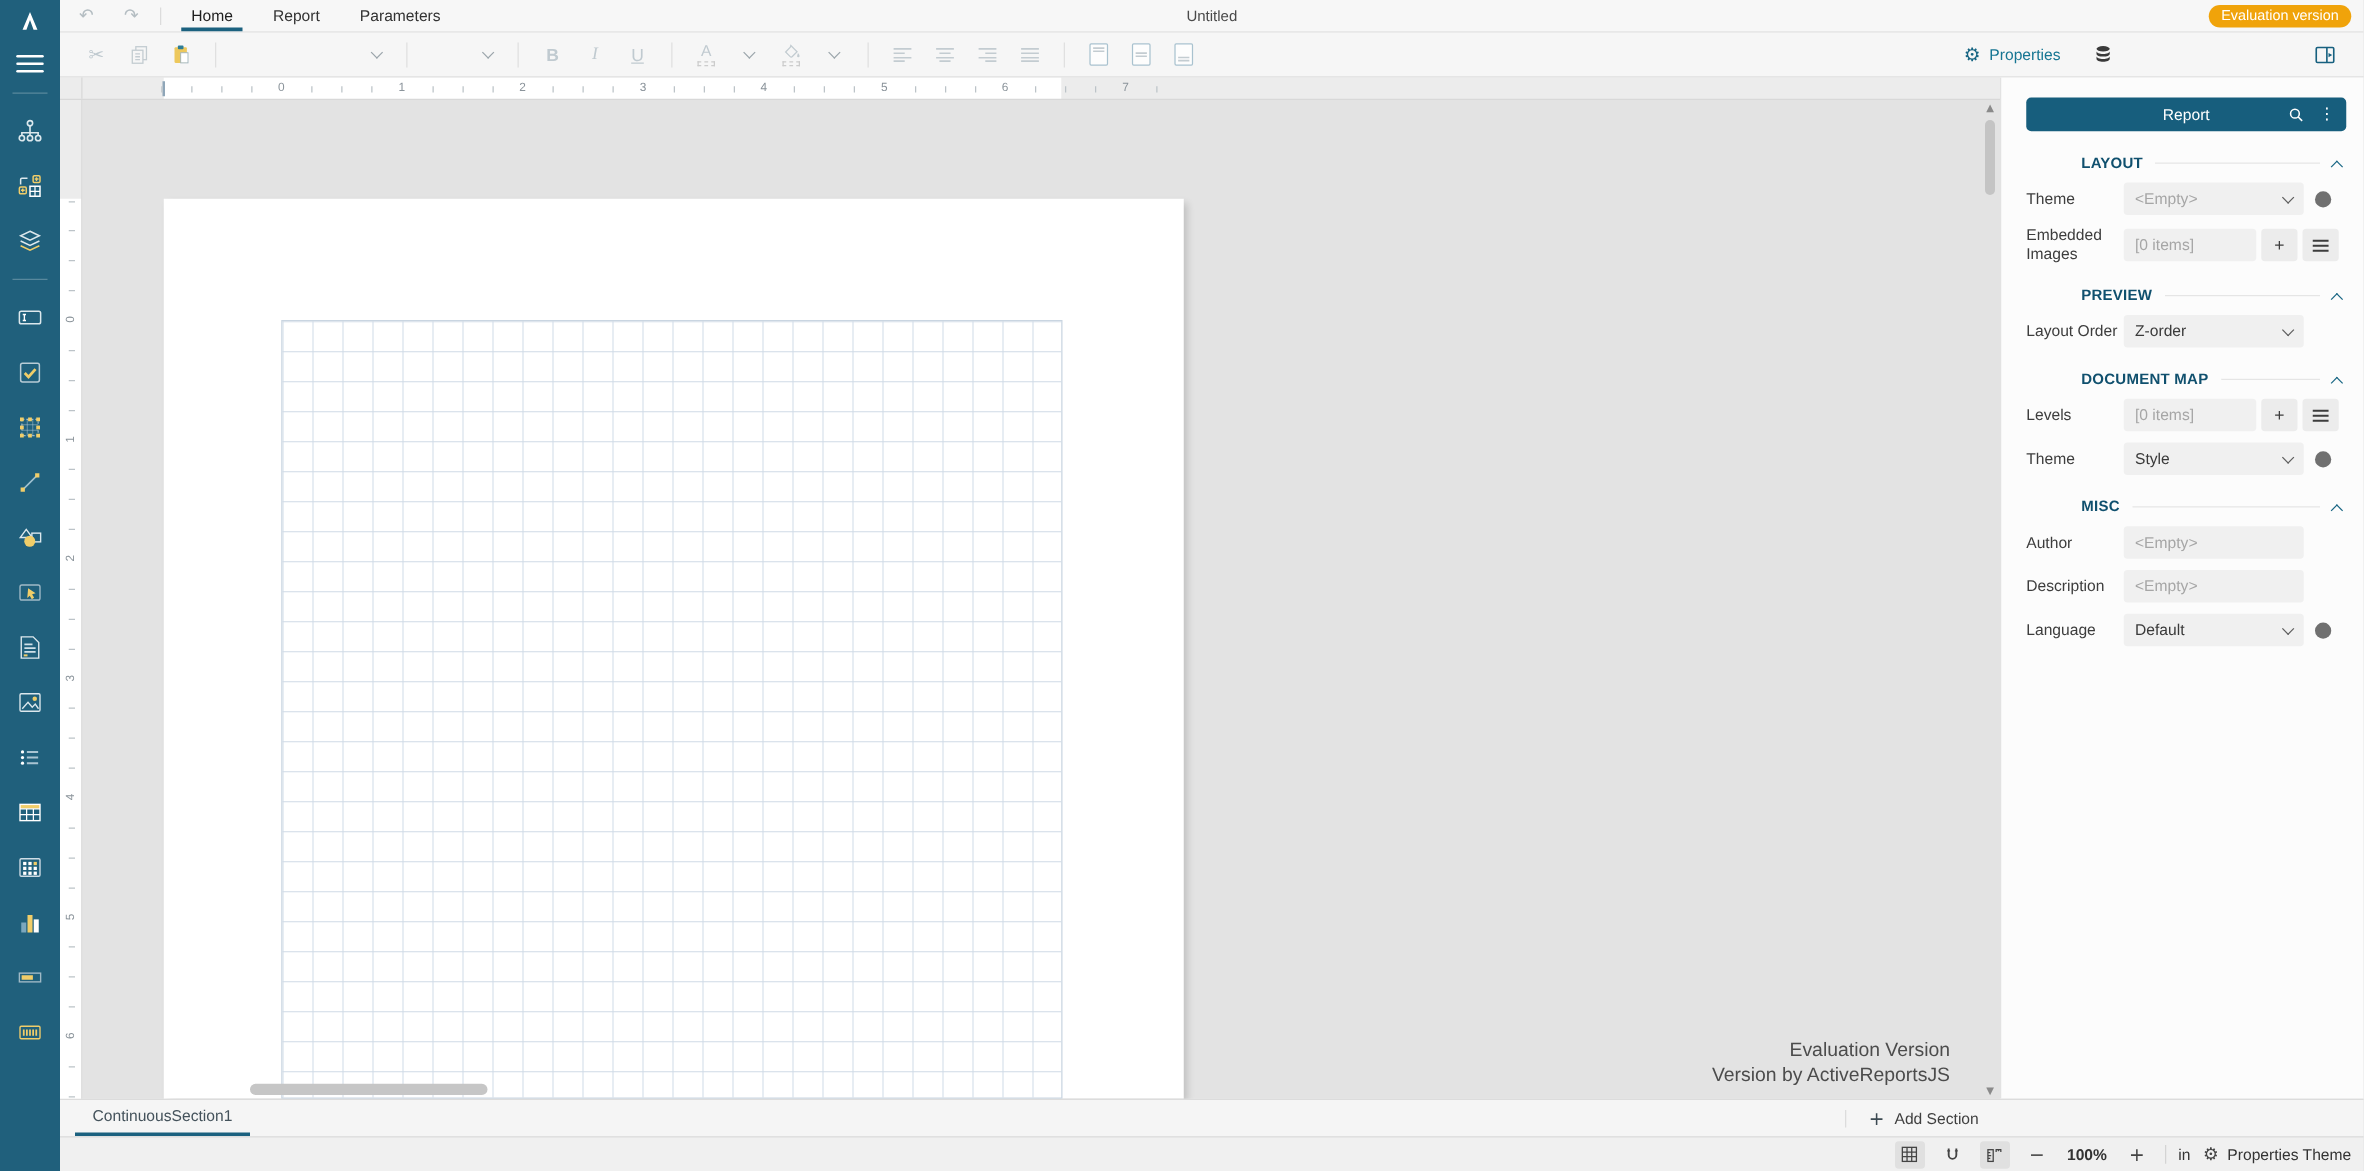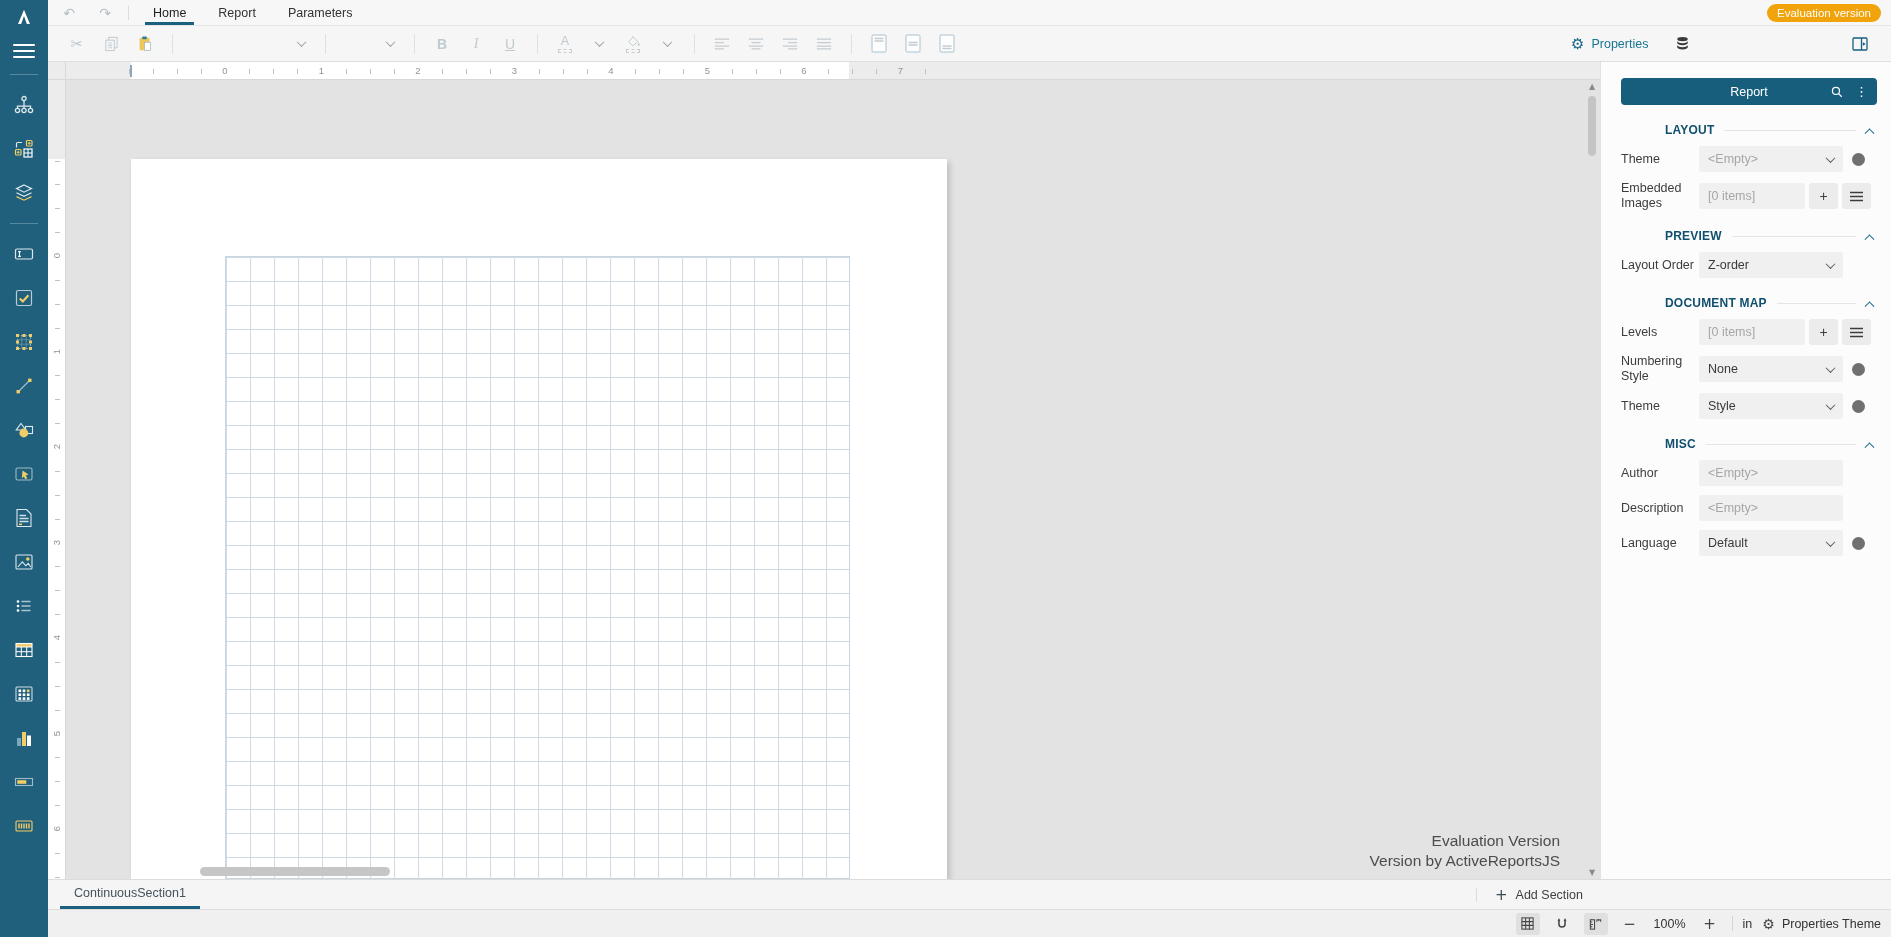--- a/index.html
+++ b/index.html
@@ -99,21 +99,21 @@
   
   .tabrow { height:30px; background:#f5f5f5; border-top:1px solid #dcdcdc; display:flex; align-items:stretch; flex:none; }
   .sec-tab { margin-left:12px; padding:0 14px; display:flex; align-items:center; font-size:12.5px; color:#44525b; border-bottom:3px solid #1b617f; cursor:pointer; }
   .addsec { display:flex; align-items:center; gap:8px; font-size:12.5px; color:#3f3f3f; padding:0 10px; margin-right:298px; cursor:pointer; }
   .addsec .plus { color:#3c4a52; font-size:15px; }
 
   
   .statusbar { height:28px; background:#f0f0f0; border-top:1px solid #dcdcdc; display:flex; align-items:center; justify-content:flex-end; gap:10px; padding-right:10px; font-size:12.5px; color:#333; flex:none; }
   .sbtn { width:24px; height:22px; display:flex; align-items:center; justify-content:center; border-radius:3px; cursor:pointer; color:#444; }
   .sbtn.active { background:#e0e0e0; }
-  .zoomtxt { min-width:36px; text-align:center; }
+  .zoomtxt { min-width:36px; text-align:center;font-weight:bold; }
   .sb-sep { width:1px; height:15px; background:#d4d4d4; }
   .mode { display:flex; align-items:center; gap:7px; cursor:pointer; }
   .mode .glyph { font-size:14px; color:#444; }
 </style>
 </head>
 <body>
 
 <div class="app">
 
   <aside class="sidebar">
@@ -276,20 +276,21 @@
 
   <div class="col">
 
     <header class="topbar">
       <span class="histbtn">↶</span>
       <span class="histbtn">↷</span>
       <span class="vsep"></span>
       <div class="mtab active">Home</div>
       <div class="mtab">Report</div>
       <div class="mtab">Parameters</div>
+      <div class="doc-title">Untitled</div>
       <div class="badge">Evaluation version</div>
     </header>
 
     <div class="toolrow">
       <div class="toolbar">
         <div class="tbtn glyph" style="font-size:15px;">✂</div>
         <div class="tbtn">
             <svg width="17" height="17" viewBox="0 0 18 18" fill="none" stroke="#c3ccd1" stroke-width="1.1">
               <rect x="6" y="2.5" width="9" height="11"></rect>
               <rect x="3" y="5.5" width="9" height="11" fill="#f6f6f6"></rect>
@@ -556,28 +557,20 @@
               <span class="val">[0 items]</span>
             </div>
           <span class="pbtn">+</span>
           <span class="pbtn">
               <svg width="13" height="11" viewBox="0 0 13 11" stroke="#3d3d3d" stroke-width="1.6">
                 <path d="M0 1.5h13M0 5.5h13M0 9.5h13"></path>
               </svg>
             </span>
         </div>
         <div class="prow">
-          <span class="plabel">Numbering Style</span>
-          <div class="pfield">
-              <span class="val">None</span>
-              <span class="chev"></span>
-            </div>
-          <span class="pdot"></span>
-        </div>
-        <div class="prow">
           <span class="plabel">Theme</span>
           <div class="pfield">
               <span class="val">Style</span>
               <span class="chev"></span>
             </div>
           <span class="pdot"></span>
         </div>
 
         <div class="psec-h">
           <span class="t">MISC</span>

